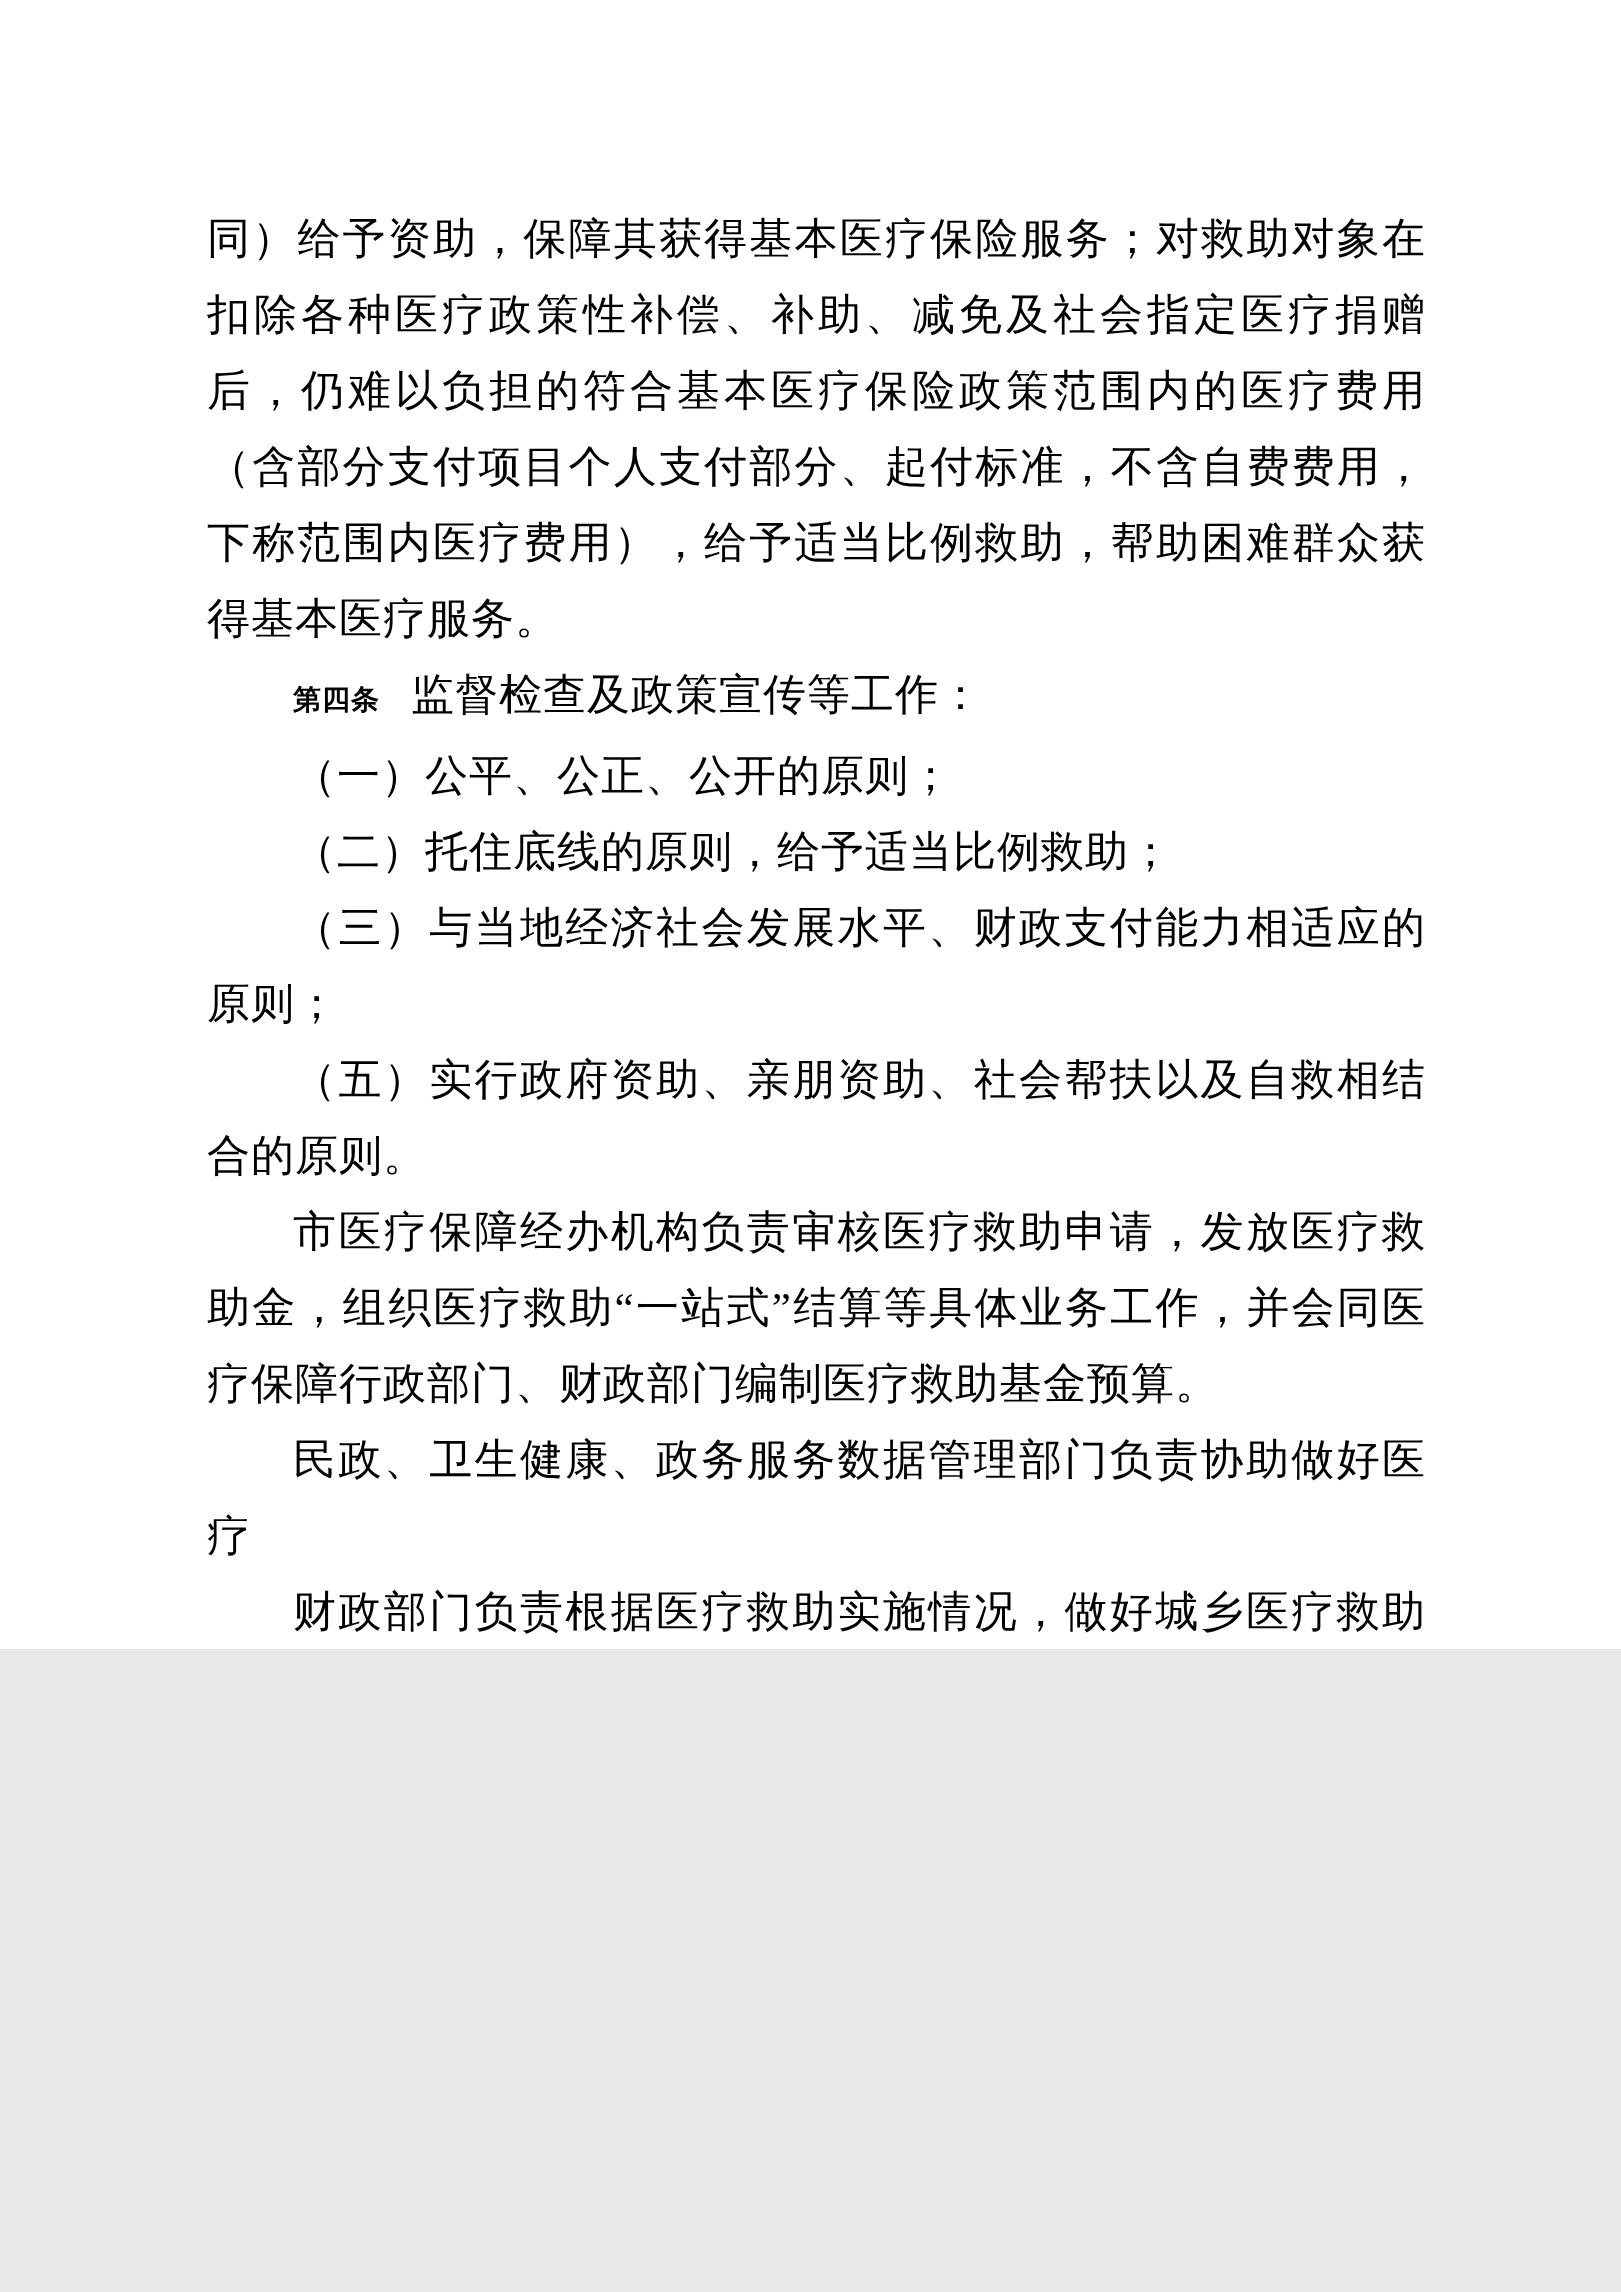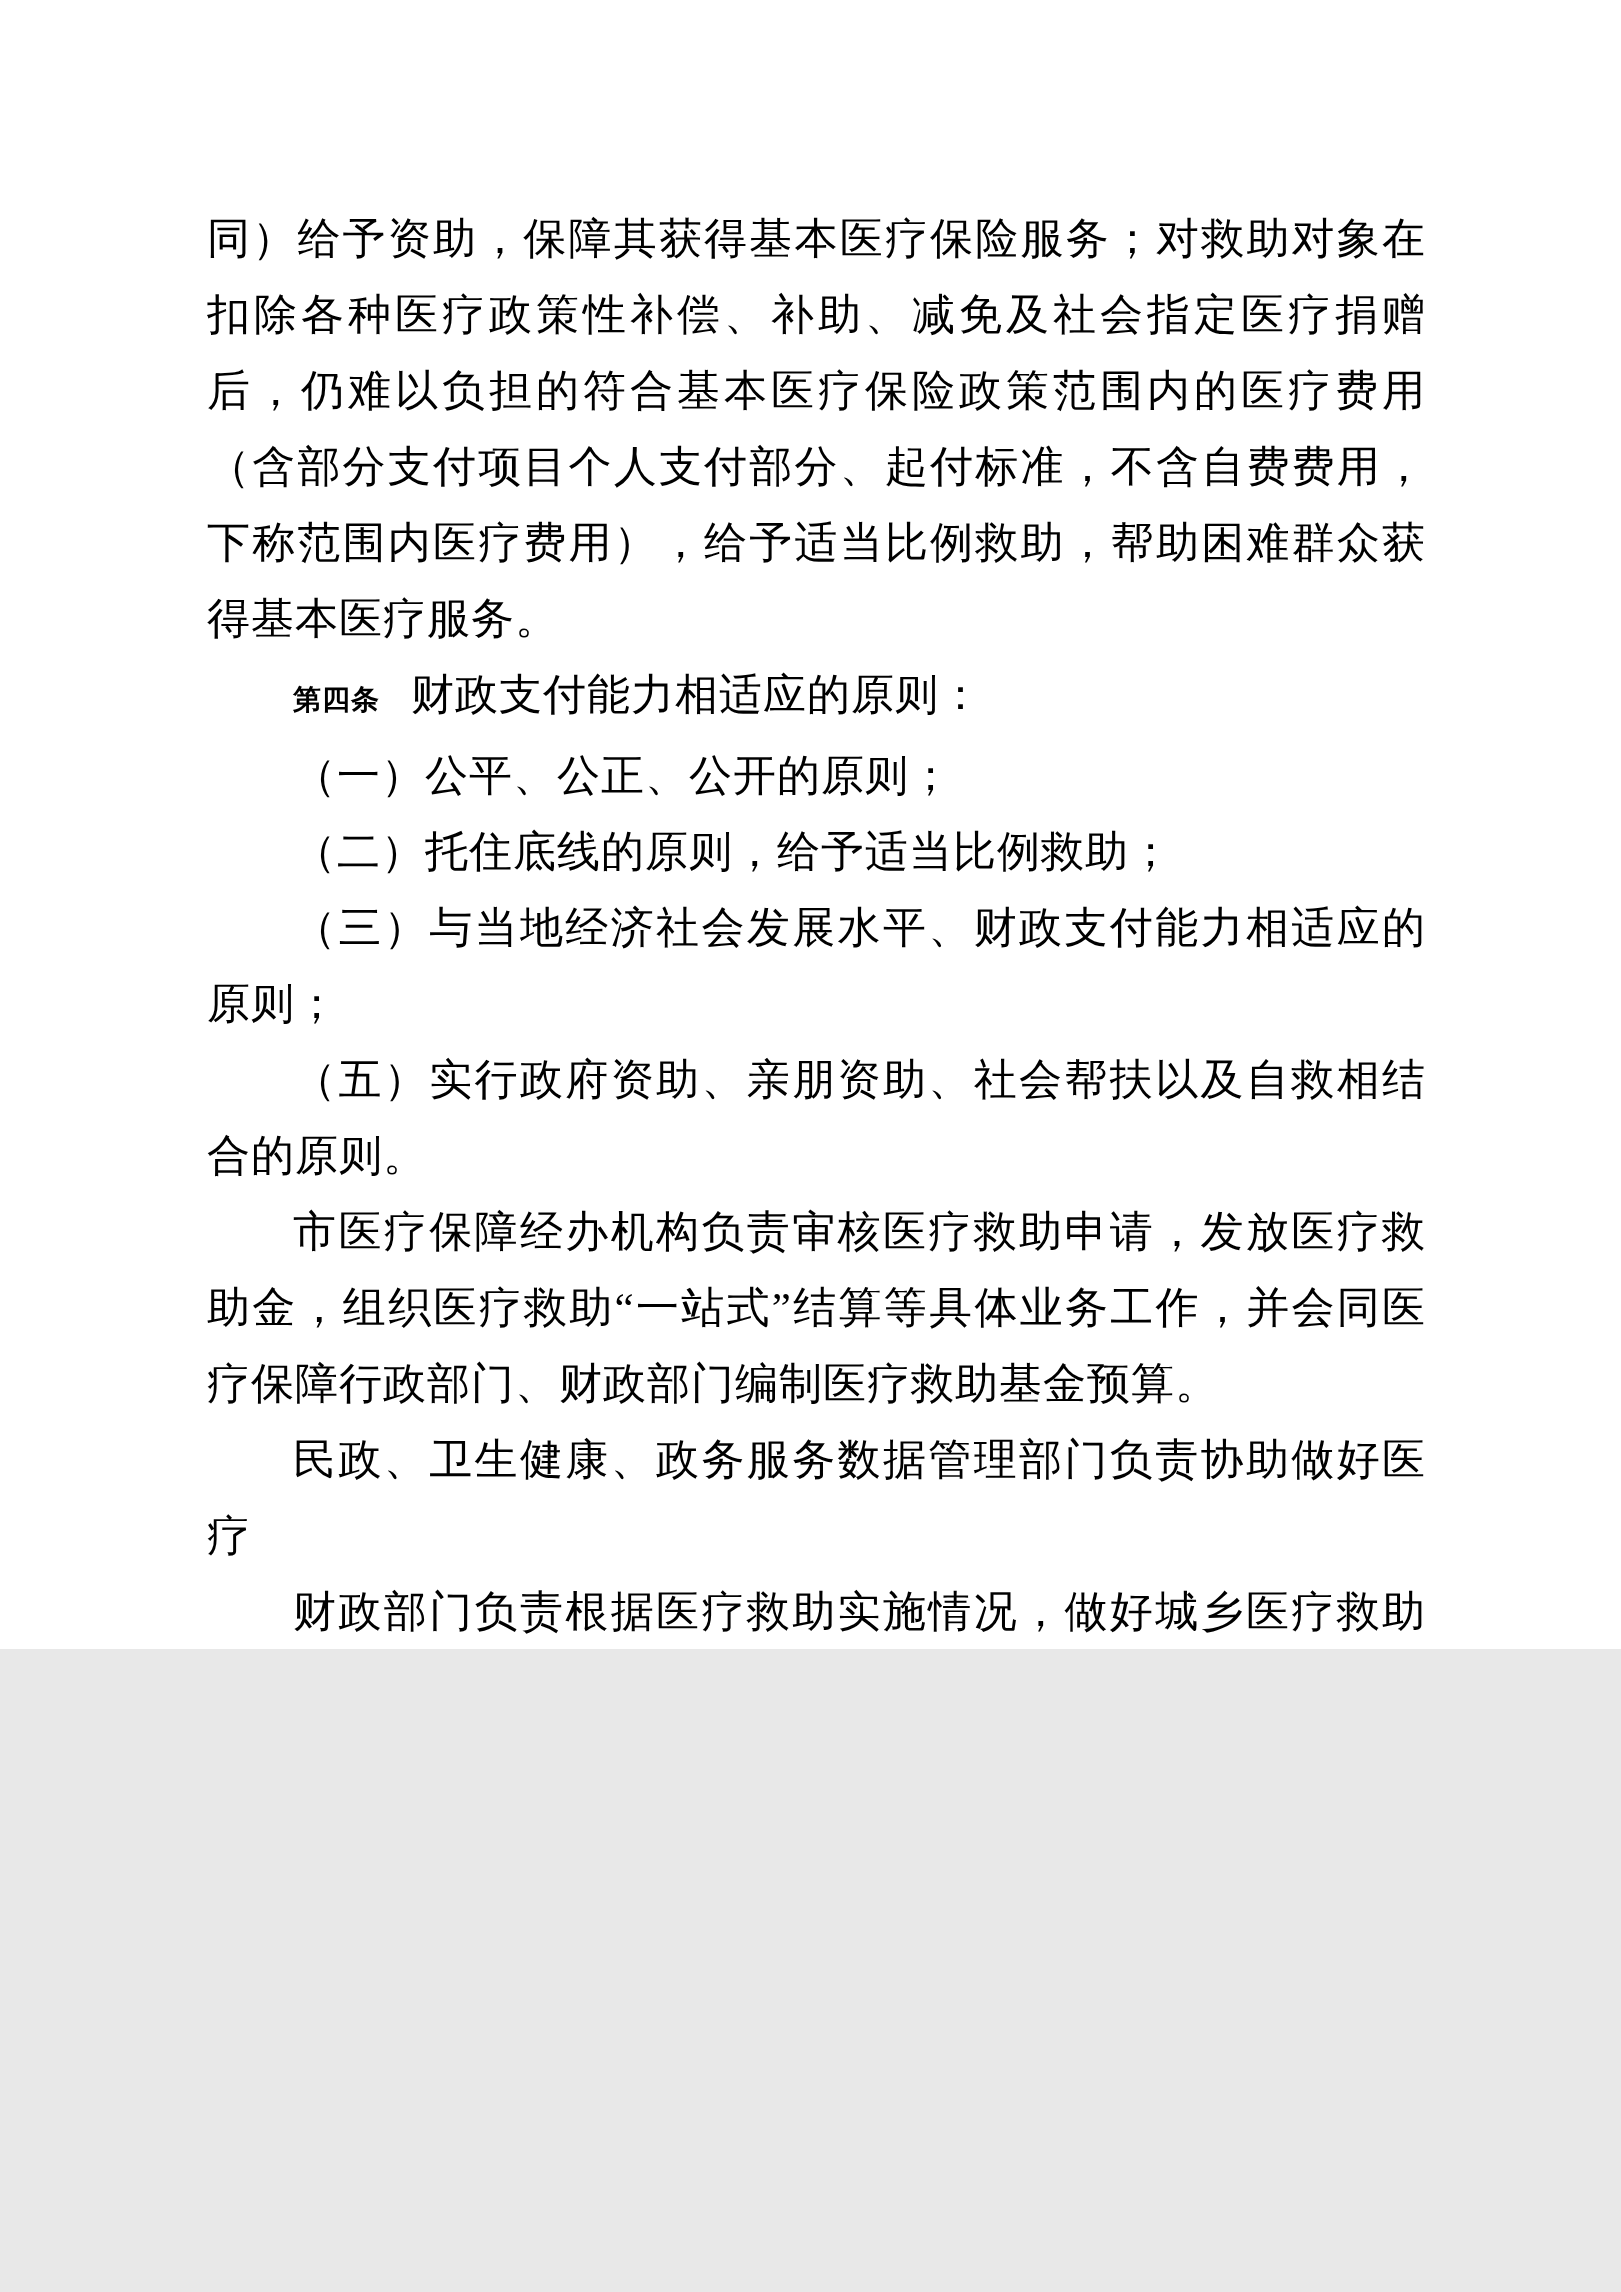--- a/index.html
+++ b/index.html
@@ -59,21 +59,21 @@
 
 <div class="page">
 
   <main class="doc-body">
 
     <p class="para no-indent">
       <span>同）给予资助，保障其获得基本医疗保险服务；对救助对象在扣除各种医疗政策性补偿、补助、减免及社会指定医疗捐赠后，仍难以负担的符合基本医疗保险政策范围内的医疗费用（含部分支付项目个人支付部分、起付标准，不含自费费用，下称范围内医疗费用），给予适当比例救助，帮助困难群众获得基本医疗服务。</span>
     </p>
 
     <p class="para">
-      <span class="lead">第四条</span><span>财政支付能力相适应的原则：</span>
+      <span class="lead">第四条</span><span>监督检查及政策宣传等工作：</span>
     </p>
 
     <p class="para">
       <span>（一）公平、公正、公开的原则；</span>
     </p>
 
     <p class="para">
       <span>（二）托住底线的原则，给予适当比例救助；</span>
     </p>
 

